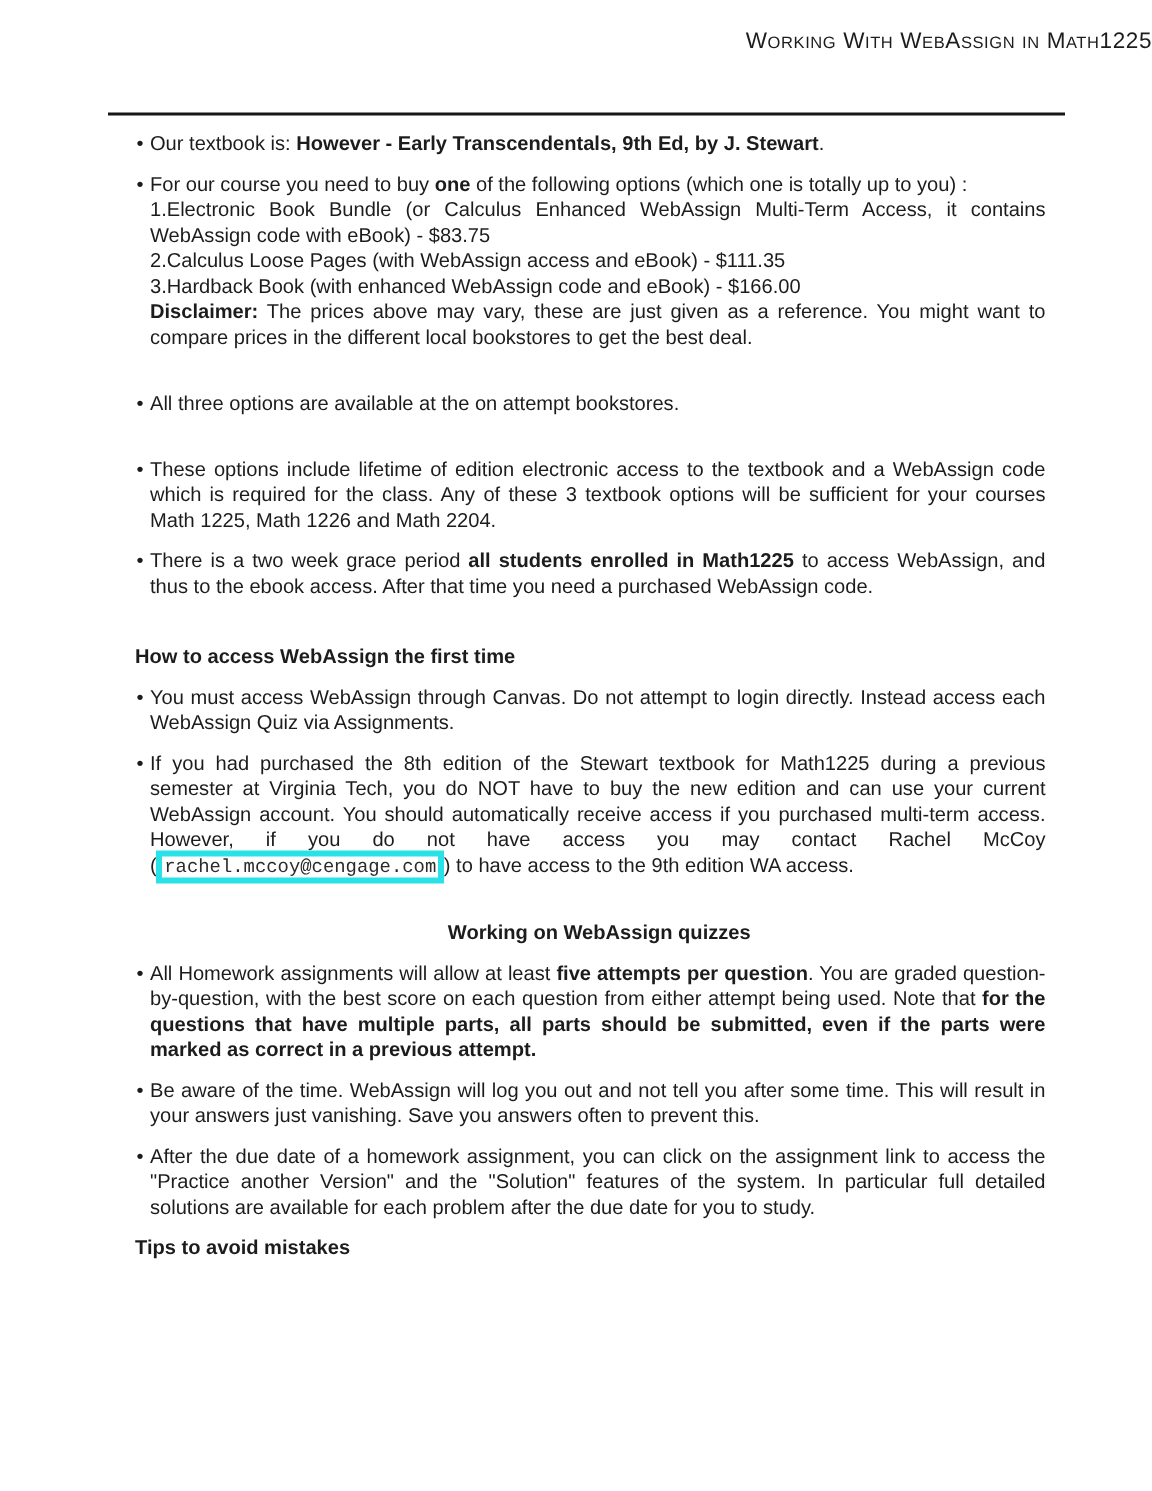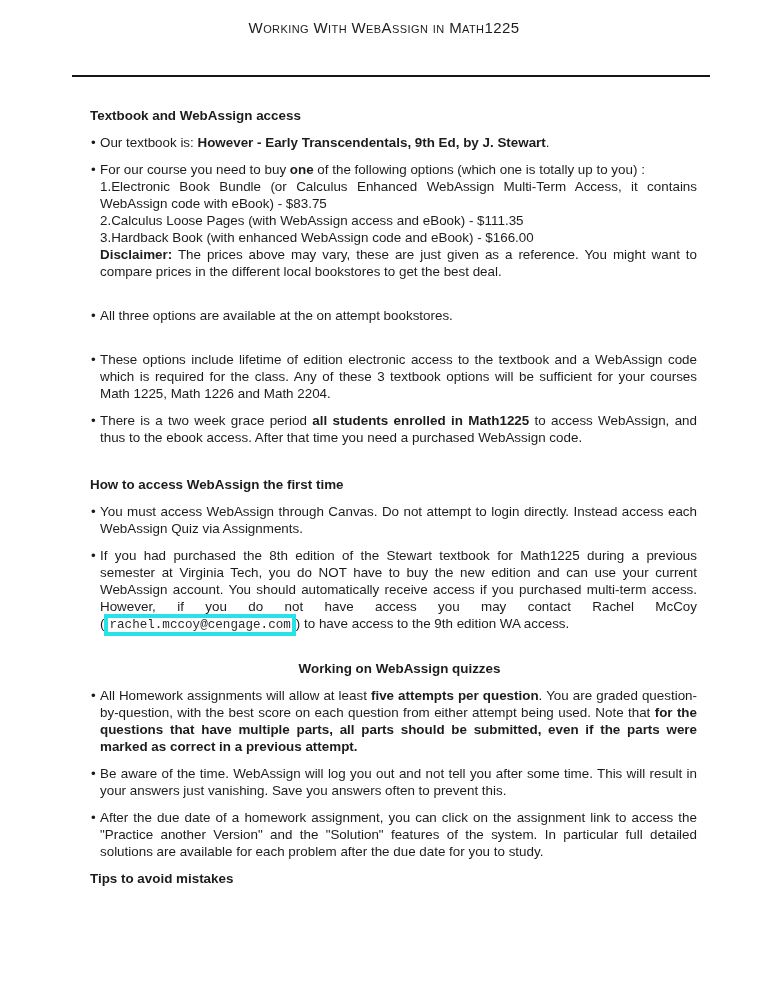--- a/index.html
+++ b/index.html
@@ -6,21 +6,21 @@
   body {
     width: 768px; height: 994px;
     background: #ffffff;
     font-family: "Liberation Sans", sans-serif;
     color: #1c1c1c;
     position: relative;
     overflow: hidden;
   }
   .doc-title {
     position: absolute; top: 19px; left: 0; width: 768px;
-    text-align: center;
+    text-align: right;
     font-size: 15px;
     font-variant: small-caps;
     letter-spacing: 0.4px;
     color: #1c1c1c;
   }
   .header-rule {
     position: absolute; top: 75px; left: 72px;
     width: 638px; height: 2px;
     background: #161616;
   }
@@ -52,21 +52,20 @@
     overflow-wrap: anywhere;
     cursor: pointer;
   }
 </style>
 </head>
 <body>
 
 <div class="doc-title">Working With WebAssign in Math1225</div>
 <div class="header-rule"></div>
 <div class="doc-body">
-    <div class="block bk-heading"><span><span>Textbook and WebAssign access</span></span></div>
     <div class="block bk-bullet"><span class="dot">•</span><span><span>Our textbook is: </span><span class="bold">However - Early Transcendentals, 9th Ed, by J. Stewart</span><span>.</span></span></div>
     <div class="block bk-bullet"><span class="dot">•</span><span><span>For our course you need to buy </span><span class="bold">one</span><span> of the following options (which one is totally up to you) :</span><br><span>1.Electronic Book Bundle (or Calculus Enhanced WebAssign Multi-Term Access, it contains WebAssign code with eBook) - $83.75</span><br><span>2.Calculus Loose Pages (with WebAssign access and eBook) - $111.35</span><br><span>3.Hardback Book (with enhanced WebAssign code and eBook) - $166.00</span></span></div>
     <div class="block bk-indent-para"><span><span class="bold">Disclaimer:</span><span> The prices above may vary, these are just given as a reference. You might want to compare prices in the different local bookstores to get the best deal.</span></span></div>
     <div class="block bk-bullet sp-large"><span class="dot">•</span><span><span>All three options are available at the on attempt bookstores.</span></span></div>
     <div class="block bk-bullet sp-large"><span class="dot">•</span><span><span>These options include lifetime of edition electronic access to the textbook and a WebAssign code which is required for the class. Any of these 3 textbook options will be sufficient for your courses Math 1225, Math 1226 and Math 2204.</span></span></div>
     <div class="block bk-bullet"><span class="dot">•</span><span><span>There is a two week grace period </span><span class="bold">all students enrolled in Math1225</span><span> to access WebAssign, and thus to the ebook access. After that time you need a purchased WebAssign code.</span></span></div>
     <div class="block bk-heading"><span><span>How to access WebAssign the first time</span></span></div>
     <div class="block bk-bullet"><span class="dot">•</span><span><span>You must access WebAssign through Canvas. Do not attempt to login directly. Instead access each WebAssign Quiz via Assignments.</span></span></div>
     <div class="block bk-bullet"><span class="dot">•</span><span><span>If you had purchased the 8th edition of the Stewart textbook for Math1225 during a previous semester at Virginia Tech, you do NOT have to buy the new edition and can use your current WebAssign account. You should automatically receive access if you purchased multi-term access. However, if you do not have access you may contact Rachel McCoy (</span><span class="mono-link" style="border-color: rgb(41, 226, 231);">rachel.mccoy@cengage.com</span><span>) to have access to the 9th edition WA access.</span></span></div>
     <div class="block bk-heading-indent"><span><span>Working on WebAssign quizzes</span></span></div>

